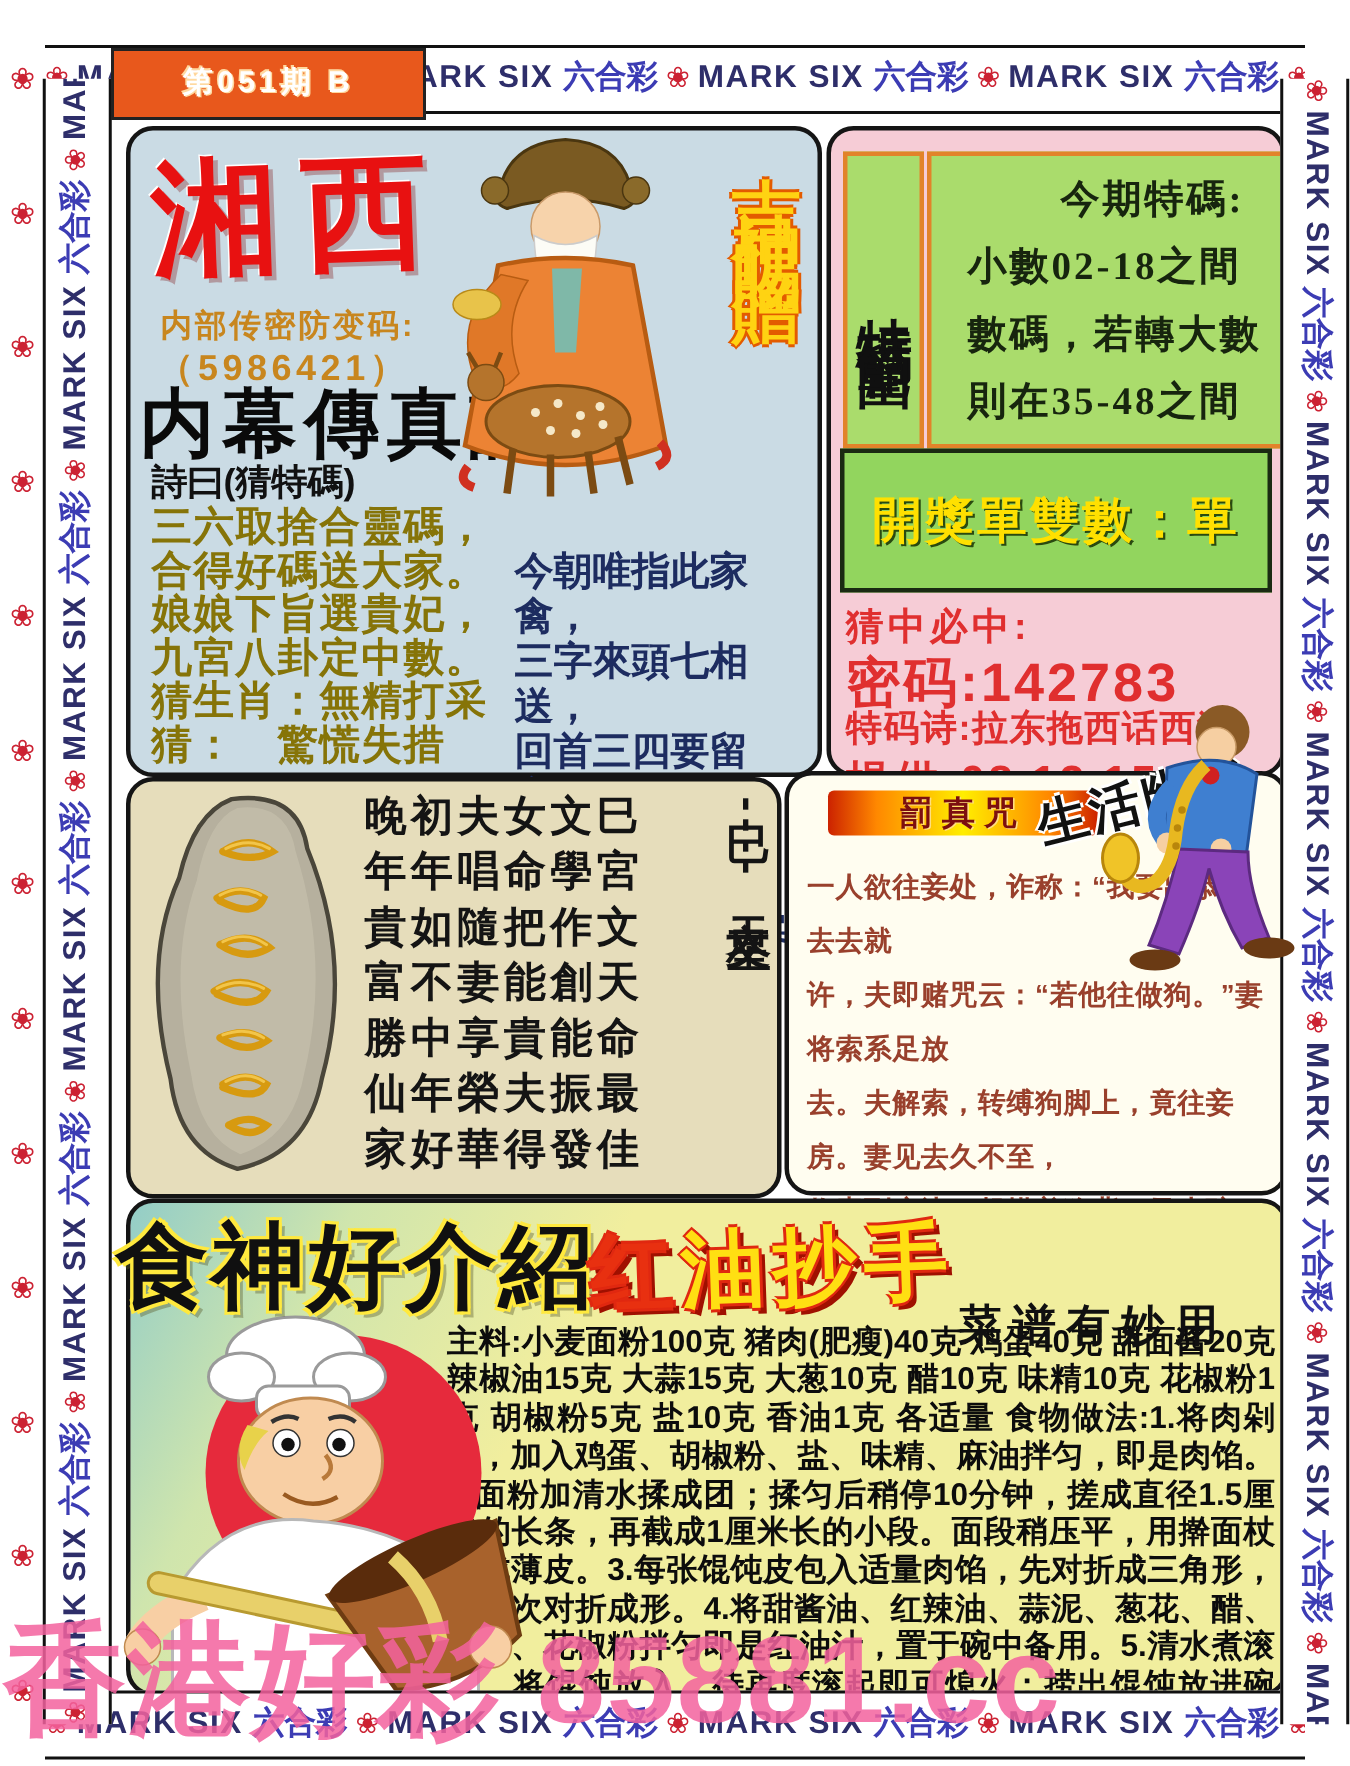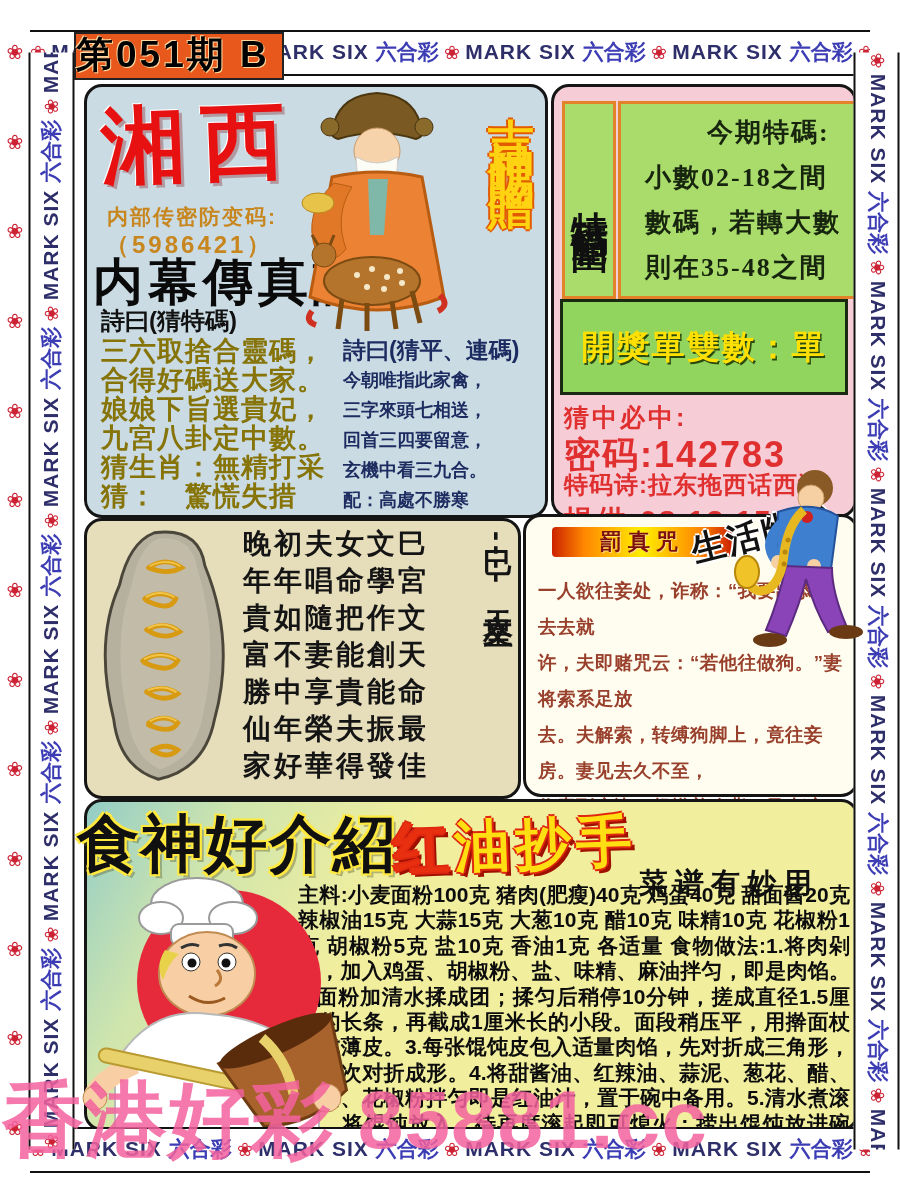--- a/index.html
+++ b/index.html
@@ -13,41 +13,41 @@
   .m-en{color:#2e2e6a;font-weight:bold;letter-spacing:1px;}
   .m-cn{color:#3c3cb4;font-weight:900;}
   .m-fl{color:#cc2233;font-size:19px;}
   .flower-col{position:absolute;left:2px;top:40px;width:26px;height:1100px;display:flex;
               flex-direction:column;justify-content:space-between;align-items:center;
               color:#cc2233;font-size:20px;z-index:1;}
   .content{position:absolute;left:72px;top:72px;width:784px;height:1055px;background:#fff;
            border:2px solid #111;z-index:1;}
   
   .issue-box{position:absolute;left:74px;top:32px;width:206px;height:44px;background:#e8581c;
-             border:2px solid #222;color:#000000;font-size:37px;font-weight:900;
+             border:2px solid #222;color:#ffffff;font-size:20px;font-weight:900;text-align:center;
              line-height:42px;letter-spacing:3px;z-index:6;
              text-shadow:1px 1px 0 #ffd9a0,-1px -1px 0 #ffd9a0;}
   
   .box{position:absolute;border:3px solid #151515;border-radius:18px;z-index:1;}
   
   #boxA{left:84px;top:84px;width:458px;height:428px;background:#cadbe4;}
   .xiangxi{position:absolute;left:14px;top:0px;font-size:84px;font-weight:900;color:#e81111;
            letter-spacing:16px;transform:rotate(-2deg);
            text-shadow:3px 3px 0 rgba(120,0,0,.30),-1px -1px 0 #ffffff;}
   .antifake{position:absolute;left:20px;top:116px;color:#c8861e;font-size:21px;font-weight:700;letter-spacing:2px;}
   .antifake-code{position:absolute;left:18px;top:142px;color:#c8861e;font-size:24px;font-weight:700;letter-spacing:3px;}
   .poem-header{position:absolute;left:6px;top:162px;font-size:50px;font-weight:900;color:#0a0a0a;letter-spacing:5px;}
   .poem-caption{position:absolute;left:14px;top:218px;font-size:24px;font-weight:700;color:#111;}
   .poem-lines{position:absolute;left:14px;top:250px;font-size:27px;font-weight:800;color:#867408;line-height:29px;letter-spacing:1px;}
   .god-svg{position:absolute;left:185px;top:-4px;width:210px;height:250px;z-index:2;}
   .gift-vert{position:absolute;left:394px;top:-6px;height:345px;writing-mode:vertical-rl;
              font-size:46px;font-weight:900;color:#ffd312;letter-spacing:22px;z-index:3;
              text-shadow:2px 0 0 #e35b00,-2px 0 0 #e35b00,0 2px 0 #e35b00,0 -2px 0 #e35b00;}
   .side-caption{position:absolute;left:256px;top:248px;font-size:23px;font-weight:700;color:#1d2c60;}
-  .side-lines{position:absolute;left:256px;top:278px;font-size:18px;font-weight:700;color:#1d2c60;line-height:30px;}
+  .side-lines{position:absolute;left:256px;top:278px;font-size:26px;font-weight:700;color:#1d2c60;line-height:30px;}
   
   #boxB{left:551px;top:84px;width:300px;height:428px;background:#f6ccd6;}
   .range-vert{position:absolute;left:8px;top:14px;width:48px;height:192px;background:#aadc6c;
               border:3px solid #e2832a;writing-mode:vertical-rl;text-orientation:upright;
               font-size:37px;font-weight:900;color:#101010;letter-spacing:9px;line-height:48px;text-align:center;}
   .range-panel{position:absolute;left:64px;top:14px;width:214px;height:180px;background:#aadc6c;
                border:3px solid #e2832a;padding:6px 24px;font-family:"Liberation Serif","DejaVu Serif",serif;
                font-size:26px;font-weight:700;color:#17250e;line-height:45px;letter-spacing:2px;}
   .range-panel div:first-child{padding-left:62px;}
   .bigsmall-box{position:absolute;left:6px;top:212px;width:282px;height:90px;background:#92d55e;
@@ -163,21 +163,20 @@
           <circle cx="128" cy="188" r="3"></circle>
           <circle cx="95" cy="204" r="3"></circle>
           <circle cx="112" cy="206" r="3"></circle>
           <circle cx="130" cy="200" r="3"></circle>
         </g>
       <path d="M40 228 q-8 10 4 14 M168 212 q10 10 -2 16" stroke="#d03020" stroke-width="6" fill="none"></path>
     </svg>
 
     <div class="gift-vert">吉神賜贈</div>
 
-    <div class="side-caption">詩曰(猜平、連碼)</div>
     <div class="side-lines">
       <div>今朝唯指此家禽，</div>
       <div>三字來頭七相送，</div>
       <div>回首三四要留意，</div>
       <div>玄機中看三九合。</div>
       <div>配：高處不勝寒</div>
     </div>
   </div>
 
   <div id="boxB" class="box">

